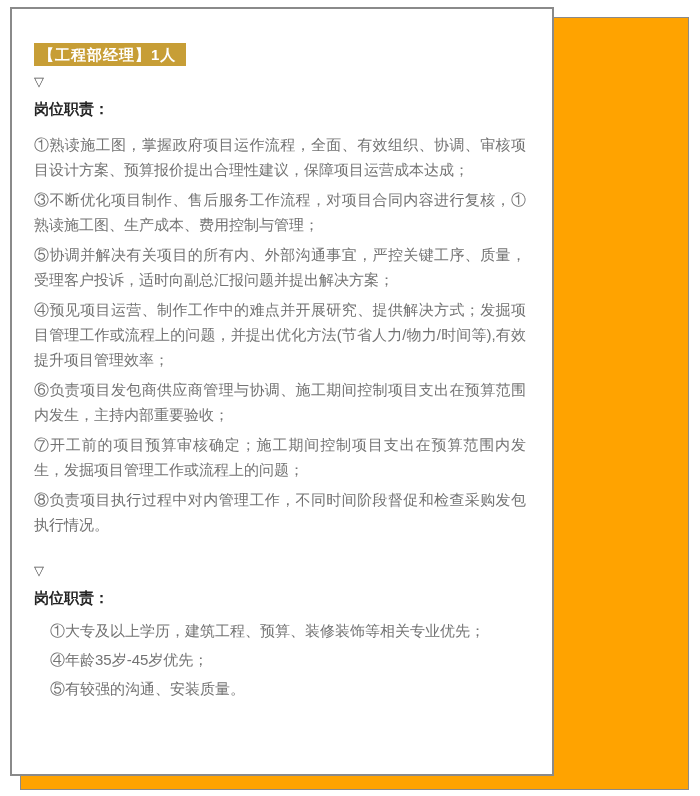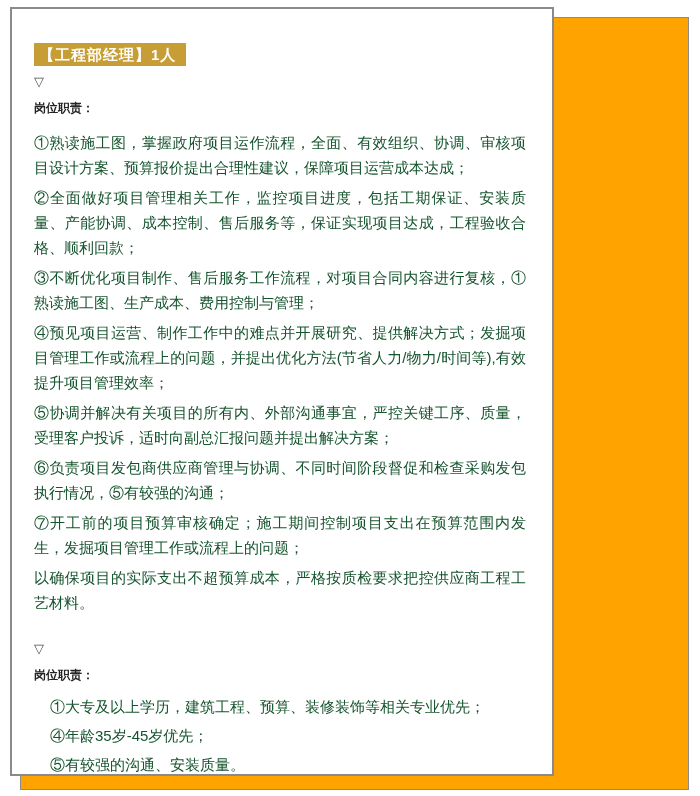--- a/index.html
+++ b/index.html
@@ -48,36 +48,36 @@
   .marker {
     color: #4a4a4a;
     font-size: 13px;
     line-height: 15px;
     margin-top: 8px;
   }
   .marker.second {
     margin-top: 26px;
   }
   .section-heading {
-    font-size: 12px;
+    font-size: 15px;
     font-weight: bold;
     color: #242424;
     margin: 11px 0 0 0;
   }
   .items {
     margin-top: 13px;
   }
   .items.reqs {
     margin-top: 10px;
   }
   .items p {
     margin: 0 0 5px 0;
     font-size: 15px;
     line-height: 25px;
-    color: #14532d;
+    color: #737373;
     text-align: justify;
   }
   .items.reqs p {
     margin-bottom: 4px;
     margin-left: 16px;
   }
 </style>
 </head>
 <body>
 
@@ -86,27 +86,26 @@
 <div class="card">
 
   <div class="badge">【工程部经理】1人</div>
 
   <div class="marker">▽</div>
 
   <div class="section-heading">岗位职责：</div>
 
   <div class="items">
     <p>①熟读施工图，掌握政府项目运作流程，全面、有效组织、协调、审核项目设计方案、预算报价提出合理性建议，保障项目运营成本达成；</p>
-    <p>②全面做好项目管理相关工作，监控项目进度，包括工期保证、安装质量、产能协调、成本控制、售后服务等，保证实现项目达成，工程验收合格、顺利回款；</p>
     <p>③不断优化项目制作、售后服务工作流程，对项目合同内容进行复核，①熟读施工图、生产成本、费用控制与管理；</p>
+    <p>⑤协调并解决有关项目的所有内、外部沟通事宜，严控关键工序、质量，受理客户投诉，适时向副总汇报问题并提出解决方案；</p>
     <p>④预见项目运营、制作工作中的难点并开展研究、提供解决方式；发掘项目管理工作或流程上的问题，并提出优化方法(节省人力/物力/时间等),有效提升项目管理效率；</p>
-    <p>⑤协调并解决有关项目的所有内、外部沟通事宜，严控关键工序、质量，受理客户投诉，适时向副总汇报问题并提出解决方案；</p>
-    <p>⑥负责项目发包商供应商管理与协调、不同时间阶段督促和检查采购发包执行情况，⑤有较强的沟通；</p>
+    <p>⑥负责项目发包商供应商管理与协调、施工期间控制项目支出在预算范围内发生，主持内部重要验收；</p>
     <p>⑦开工前的项目预算审核确定；施工期间控制项目支出在预算范围内发生，发掘项目管理工作或流程上的问题；</p>
-    <p>以确保项目的实际支出不超预算成本，严格按质检要求把控供应商工程工艺材料。</p>
+    <p>⑧负责项目执行过程中对内管理工作，不同时间阶段督促和检查采购发包执行情况。</p>
   </div>
 
   <div class="marker second">▽</div>
 
   <div class="section-heading">岗位职责：</div>
 
   <div class="items reqs">
     <p>①大专及以上学历，建筑工程、预算、装修装饰等相关专业优先；</p>
     <p>④年龄35岁-45岁优先；</p>
     <p>⑤有较强的沟通、安装质量。</p>

